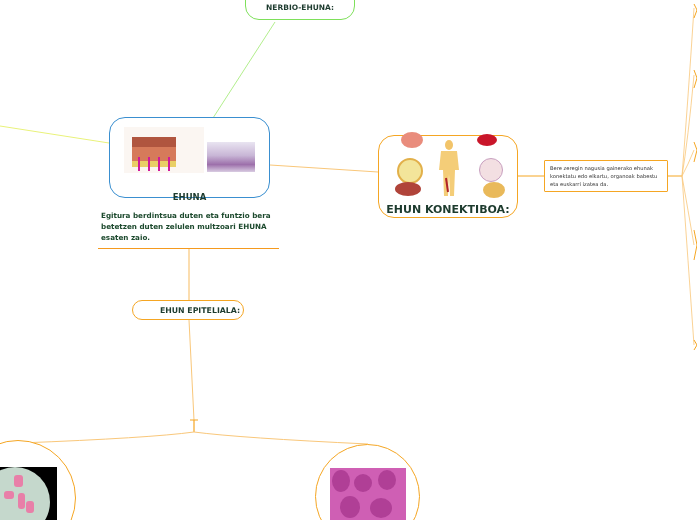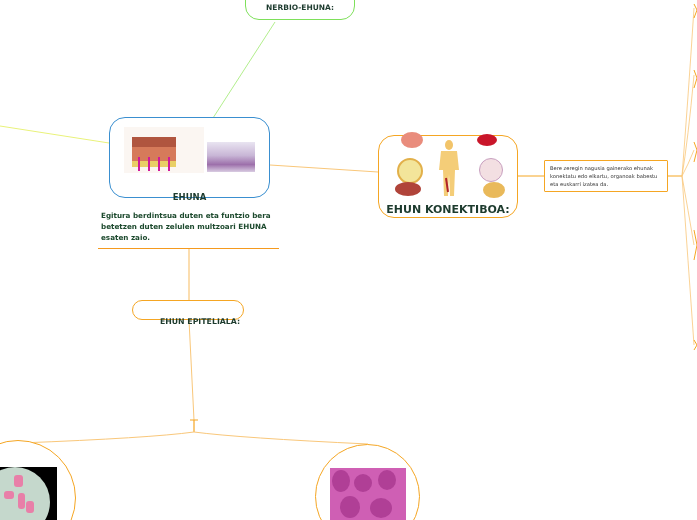--- a/index.html
+++ b/index.html
@@ -13,21 +13,21 @@
   #ehuna .title{top:74px;font-size:8.5px;}
   .skin{position:absolute;left:14px;top:9px;width:80px;height:46px;background:#fbf6f2;}
   .skin .layer1{position:absolute;left:8px;top:10px;width:44px;height:10px;background:#b0553f;}
   .skin .layer2{position:absolute;left:8px;top:20px;width:44px;height:14px;background:#d67a5a;}
   .skin .layer3{position:absolute;left:8px;top:34px;width:44px;height:6px;background:#e9cf66;}
   .skin .hair{position:absolute;width:2px;height:14px;background:#d0179c;top:30px;}
   .micro{position:absolute;left:97px;top:24px;width:48px;height:30px;background:linear-gradient(180deg,#e9e4f1 0%,#c8b6d6 45%,#9d70ab 75%,#d9cce2 100%);}
   #desc{position:absolute;left:101px;top:210px;width:176px;font-size:7.2px;line-height:11px;font-weight:bold;color:#1d4a2e;}
   #descline{position:absolute;left:98px;top:248px;width:181px;height:1px;background:#f59a1e;}
   #epitelio{left:132px;top:300px;width:112px;height:20px;border:1.5px solid #f5a623;border-radius:10px;}
-  #epitelio .title{top:16px;font-size:7.8px;padding-left:24px;}
+  #epitelio .title{top:5px;font-size:7.8px;padding-left:24px;}
   #konek{left:378px;top:135px;width:140px;height:83px;border:1.5px solid #f5a623;border-radius:16px;}
   #konek .title{top:67px;font-size:11px;}
   .body-fig{position:absolute;left:57px;top:4px;width:26px;height:58px;}
   .circ{position:absolute;border-radius:50%;}
   #note{left:544px;top:160px;width:124px;height:32px;border:1.5px solid #f5a623;border-radius:1px;padding:3px 5px;font-size:5.2px;line-height:8px;color:#333;}
   .bigcirc{position:absolute;border:1.5px solid #f5a623;border-radius:50%;box-sizing:border-box;background:#fff;}
   #leftcirc{left:-40px;top:440px;width:116px;height:116px;}
   #rightcirc{left:315px;top:444px;width:105px;height:105px;}
   #leftimg{position:absolute;left:0;top:467px;width:57px;height:53px;background:#000;overflow:hidden;}
   #leftimg .view{position:absolute;left:-20px;top:0;width:70px;height:70px;border-radius:50%;background:#c5d8cc;}

